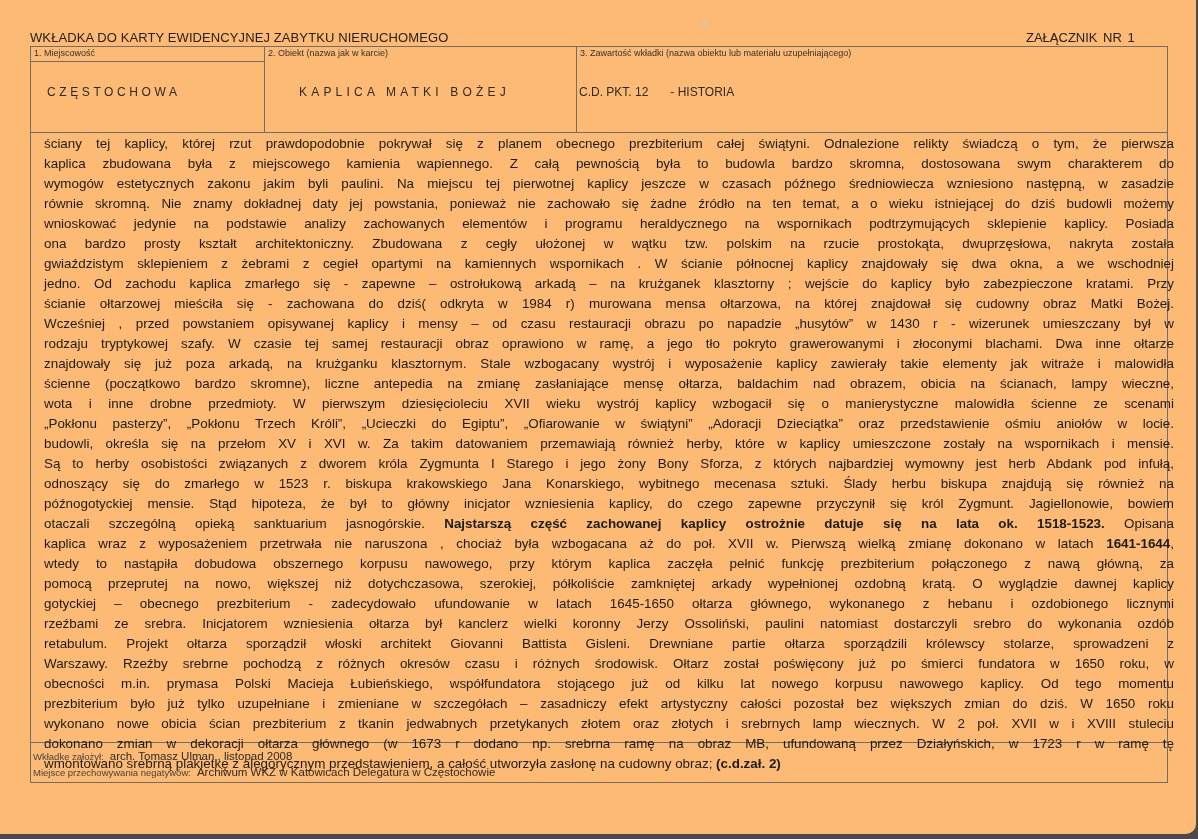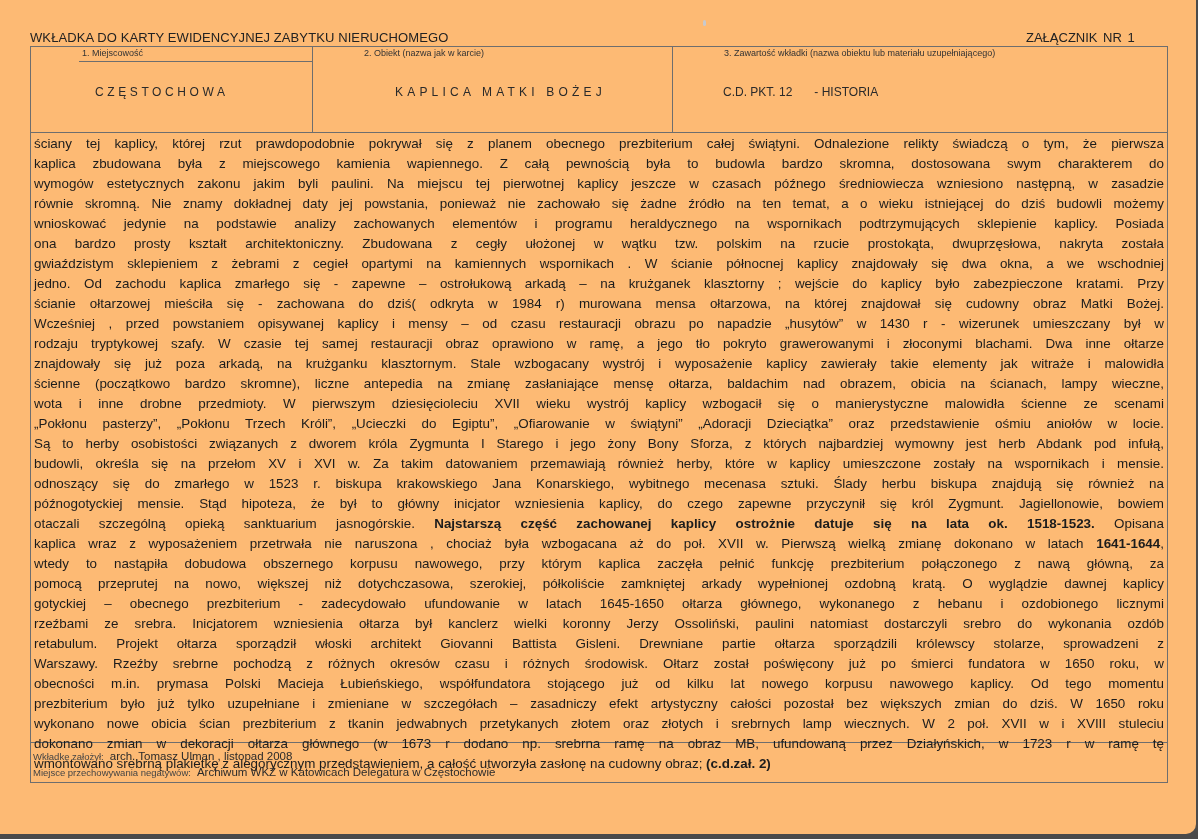--- a/index.html
+++ b/index.html
@@ -34,21 +34,20 @@
       position: absolute;
       left: 30px; top: 46px;
       width: 1138px; height: 87px;
       border: 1px solid #6e6e6e;
       display: flex;
     }
     .hcell {
       position: relative;
       height: 100%;
       border-right: 1px solid #6e6e6e;
-      margin-left: 48px;
     }
     .hcell:last-child { border-right: none; }
     .hcell.c1 { width: 234px; }
     .hcell.c2 { width: 312px; }
     .hcell.c3 { flex: 1; }
     .hlabel {
       position: absolute;
       left: 3px; top: 1px;
       font-size: 9px;
       color: #333;
@@ -71,21 +70,21 @@
 
     .body-box {
       position: absolute;
       left: 30px; top: 133px;
       width: 1138px; height: 610px;
       border: 1px solid #6e6e6e;
       border-top: none;
     }
     .body-text {
       position: absolute;
-      left: 3px; top: 1px;
+      left: 13px; top: 1px;
       width: 1130px;
       font-size: 13.4px;
       line-height: 20px;
       text-align: justify;
       color: #1c1c1c;
     }
     .body-text .ln {
       display: block;
       white-space: nowrap;
       text-align-last: justify;
@@ -153,22 +152,22 @@
         <span class="ln">ona bardzo prosty kształt architektoniczny. Zbudowana  z cegły ułożonej w wątku tzw. polskim na rzucie prostokąta, dwuprzęsłowa, nakryta została</span>
         <span class="ln">gwiaździstym sklepieniem z żebrami z cegieł opartymi na  kamiennych wspornikach . W ścianie  północnej kaplicy znajdowały się  dwa okna,  a we wschodniej</span>
         <span class="ln">jedno. Od zachodu kaplica  zmarłego się  - zapewne – ostrołukową  arkadą – na krużganek klasztorny ; wejście  do kaplicy było zabezpieczone kratami. Przy</span>
         <span class="ln">ścianie ołtarzowej  mieściła się  - zachowana  do dziś( odkryta w 1984 r) murowana mensa ołtarzowa, na której znajdował się  cudowny obraz Matki Bożej.</span>
         <span class="ln">Wcześniej , przed  powstaniem opisywanej kaplicy i mensy – od czasu restauracji obrazu po napadzie „husytów” w 1430 r -  wizerunek  umieszczany był w</span>
         <span class="ln">rodzaju tryptykowej szafy. W czasie  tej samej restauracji obraz oprawiono w ramę, a jego tło pokryto grawerowanymi i złoconymi blachami. Dwa inne ołtarze</span>
         <span class="ln">znajdowały się  już poza arkadą, na krużganku  klasztornym. Stale wzbogacany wystrój i wyposażenie  kaplicy zawierały takie elementy jak witraże i malowidła</span>
         <span class="ln">ścienne (początkowo bardzo skromne), liczne antepedia na zmianę zasłaniające  mensę ołtarza, baldachim nad obrazem, obicia na ścianach, lampy wieczne,</span>
         <span class="ln">wota i inne drobne przedmioty. W pierwszym dziesięcioleciu XVII wieku wystrój kaplicy wzbogacił się  o manierystyczne  malowidła  ścienne  ze scenami</span>
         <span class="ln">„Pokłonu pasterzy”, „Pokłonu Trzech Króli”, „Ucieczki do Egiptu”, „Ofiarowanie w świątyni” „Adoracji  Dzieciątka” oraz  przedstawienie  ośmiu aniołów w locie.</span>
+        <span class="ln">budowli, określa się na  przełom  XV i XVI w. Za takim datowaniem przemawiają  również herby, które w kaplicy umieszczone zostały na wspornikach i  mensie.</span>
         <span class="ln">Są to herby  osobistości  związanych  z dworem króla Zygmunta I Starego i jego żony  Bony Sforza, z których najbardziej wymowny jest herb Abdank pod infułą,</span>
-        <span class="ln">budowli, określa się na  przełom  XV i XVI w. Za takim datowaniem przemawiają  również herby, które w kaplicy umieszczone zostały na wspornikach i  mensie.</span>
         <span class="ln">odnoszący się  do zmarłego w 1523 r. biskupa  krakowskiego Jana Konarskiego, wybitnego mecenasa sztuki. Ślady  herbu  biskupa  znajdują się również  na</span>
         <span class="ln">późnogotyckiej mensie. Stąd  hipoteza, że  był to główny inicjator wzniesienia  kaplicy, do czego zapewne  przyczynił się  król Zygmunt. Jagiellonowie,  bowiem</span>
         <span class="ln">otaczali  szczególną opieką  sanktuarium  jasnogórskie. <b>Najstarszą część zachowanej kaplicy  ostrożnie datuje się  na lata ok. 1518-1523.</b>  Opisana</span>
         <span class="ln">kaplica  wraz z wyposażeniem  przetrwała nie naruszona , chociaż była  wzbogacana  aż do poł. XVII w. Pierwszą wielką zmianę  dokonano w latach <b>1641-1644</b>,</span>
         <span class="ln">wtedy to  nastąpiła  dobudowa  obszernego  korpusu nawowego, przy którym  kaplica zaczęła  pełnić  funkcję  prezbiterium połączonego z nawą główną, za</span>
         <span class="ln">pomocą  przeprutej na nowo, większej niż dotychczasowa, szerokiej, półkoliście zamkniętej arkady wypełnionej ozdobną kratą. O wyglądzie  dawnej kaplicy</span>
         <span class="ln">gotyckiej – obecnego prezbiterium -  zadecydowało ufundowanie  w latach  1645-1650 ołtarza głównego, wykonanego z hebanu i ozdobionego licznymi</span>
         <span class="ln">rzeźbami ze srebra. Inicjatorem wzniesienia  ołtarza był  kanclerz wielki koronny  Jerzy Ossoliński, paulini  natomiast  dostarczyli srebro do wykonania ozdób</span>
         <span class="ln">retabulum. Projekt ołtarza sporządził  włoski architekt  Giovanni Battista Gisleni. Drewniane partie  ołtarza sporządzili  królewscy  stolarze, sprowadzeni z</span>
         <span class="ln">Warszawy. Rzeźby srebrne  pochodzą z różnych  okresów czasu i  różnych środowisk. Ołtarz został poświęcony już po śmierci  fundatora w 1650 roku, w</span>

